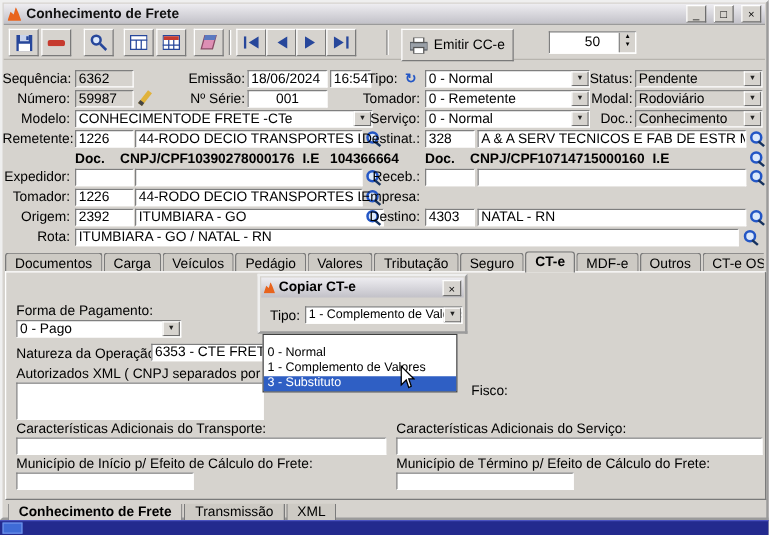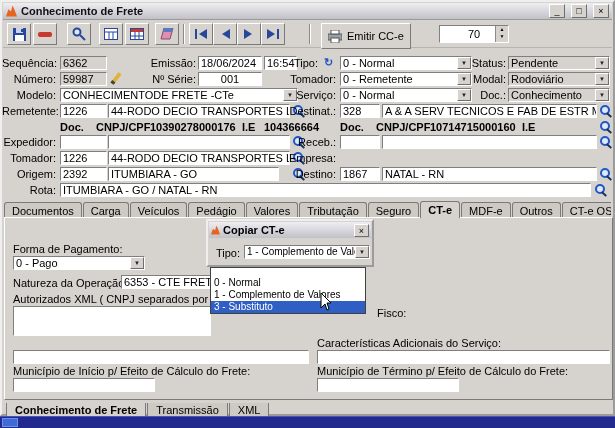--- a/index.html
+++ b/index.html
@@ -128,21 +128,21 @@
       <div class="tsep" style="left:306px"></div>
       <div class="tb tbwide" style="left:318px">
         <svg width="14" height="13">
             <rect y="4" width="14" height="6" fill="#9aa0a8" stroke="#5a5f66"></rect>
             <rect x="3" y="0" width="8" height="4" fill="#fff" stroke="#555"></rect>
             <rect x="3" y="8" width="8" height="5" fill="#fff" stroke="#555"></rect>
           </svg>
         <span>Emitir CC-e</span>
       </div>
       <div class="fld" style="left:436px;top:4px;width:70px;height:18px;text-align:center;line-height:16px">
-        <span>70</span>
+        <span>50</span>
         <span style="position:absolute;right:0;top:0;bottom:0;width:13px;background:#d6d3ce;border-left:1px solid #8a8a8a;font-size:5px;line-height:7px;text-align:center">
           <span>▲</span><br>
           <span>▼</span>
         </span>
       </div>
     </div>
 
     <span class="lbl" style="left:0;width:54px;top:55px">Sequência:</span>
     <div class="fld ro" style="left:58px;top:54px;width:47px">6362</div>
     <span class="lbl" style="left:138px;width:56px;top:55px">Emissão:</span>
@@ -223,24 +223,24 @@
     <span class="mag" style="left:597px;top:133px"></span>
 
     <span class="lbl" style="left:0;width:54px;top:150px">Tomador:</span>
     <div class="fld" style="left:58px;top:149px;width:47px">1226</div>
     <div class="fld" style="left:106px;top:149px;width:182px">44-RODO DECIO TRANSPORTES LTDA ME</div>
     <span class="mag" style="left:290px;top:149px"></span>
     <span class="lbl" style="left:284px;width:50px;top:150px">Empresa:</span>
 
     <span class="lbl" style="left:0;width:54px;top:166px">Origem:</span>
     <div class="fld" style="left:58px;top:165px;width:47px">2392</div>
-    <div class="fld" style="left:106px;top:165px;width:171px">ITUMBIARA - GO</div>
+    <div class="fld" style="left:106px;top:165px;width:199px">ITUMBIARA - GO</div>
     <span class="mag" style="left:290px;top:165px"></span>
     <span class="lbl" style="left:284px;width:50px;top:166px">Destino:</span>
-    <div class="fld" style="left:338px;top:165px;width:40px">1867</div>
+    <div class="fld" style="left:338px;top:165px;width:40px">4303</div>
     <div class="fld" style="left:380px;top:165px;width:215px">NATAL - RN</div>
     <span class="mag" style="left:597px;top:165px"></span>
 
     <span class="lbl" style="left:0;width:54px;top:182px">Rota:</span>
     <div class="fld" style="left:58px;top:181px;width:531px">ITUMBIARA - GO / NATAL - RN</div>
     <span class="mag" style="left:592px;top:181px"></span>
 
     <div class="tabstrip">
       <span class="tab">Documentos</span><span class="tab">Carga</span><span class="tab">Veículos</span><span class="tab">Pedágio</span><span class="tab">Valores</span><span class="tab">Tributação</span><span class="tab">Seguro</span><span class="tab active">CT-e</span><span class="tab">MDF-e</span><span class="tab">Outros</span><span class="tab">CT-e OS</span>
     </div>
@@ -249,20 +249,21 @@
       <span class="lbl lbll" style="left:8px;top:25px">Forma de Pagamento:</span>
       <div class="fld combo" style="left:8px;top:38px;width:132px">
         <span>0 - Pago</span>
         <span class="cbtn">▼</span>
       </div>
       <span class="lbl lbll" style="left:8px;top:59px">Natureza da Operação:</span>
       <div class="fld" style="left:116px;top:57px;width:188px">6353 - CTE FRETE</div>
       <span class="lbl lbll" style="left:8px;top:75px">Autorizados XML ( CNPJ separados por ";" ):</span>
       <div class="fld" style="left:8px;top:88px;width:198px;height:30px"></div>
       <span class="lbl lbll" style="left:372px;top:89px">Fisco:</span>
+      <span class="lbl lbll" style="left:8px;top:119px">Características Adicionais do Transporte:</span>
       <div class="fld" style="left:8px;top:132px;width:296px"></div>
       <span class="lbl lbll" style="left:312px;top:119px">Características Adicionais do Serviço:</span>
       <div class="fld" style="left:312px;top:132px;width:293px"></div>
       <span class="lbl lbll" style="left:8px;top:147px">Município de Início p/ Efeito de Cálculo do Frete:</span>
       <div class="fld" style="left:8px;top:160px;width:142px"></div>
       <span class="lbl lbll" style="left:312px;top:147px">Município de Término p/ Efeito de Cálculo do Frete:</span>
       <div class="fld" style="left:312px;top:160px;width:142px"></div>
     </div>
 
     <div class="btabs">

